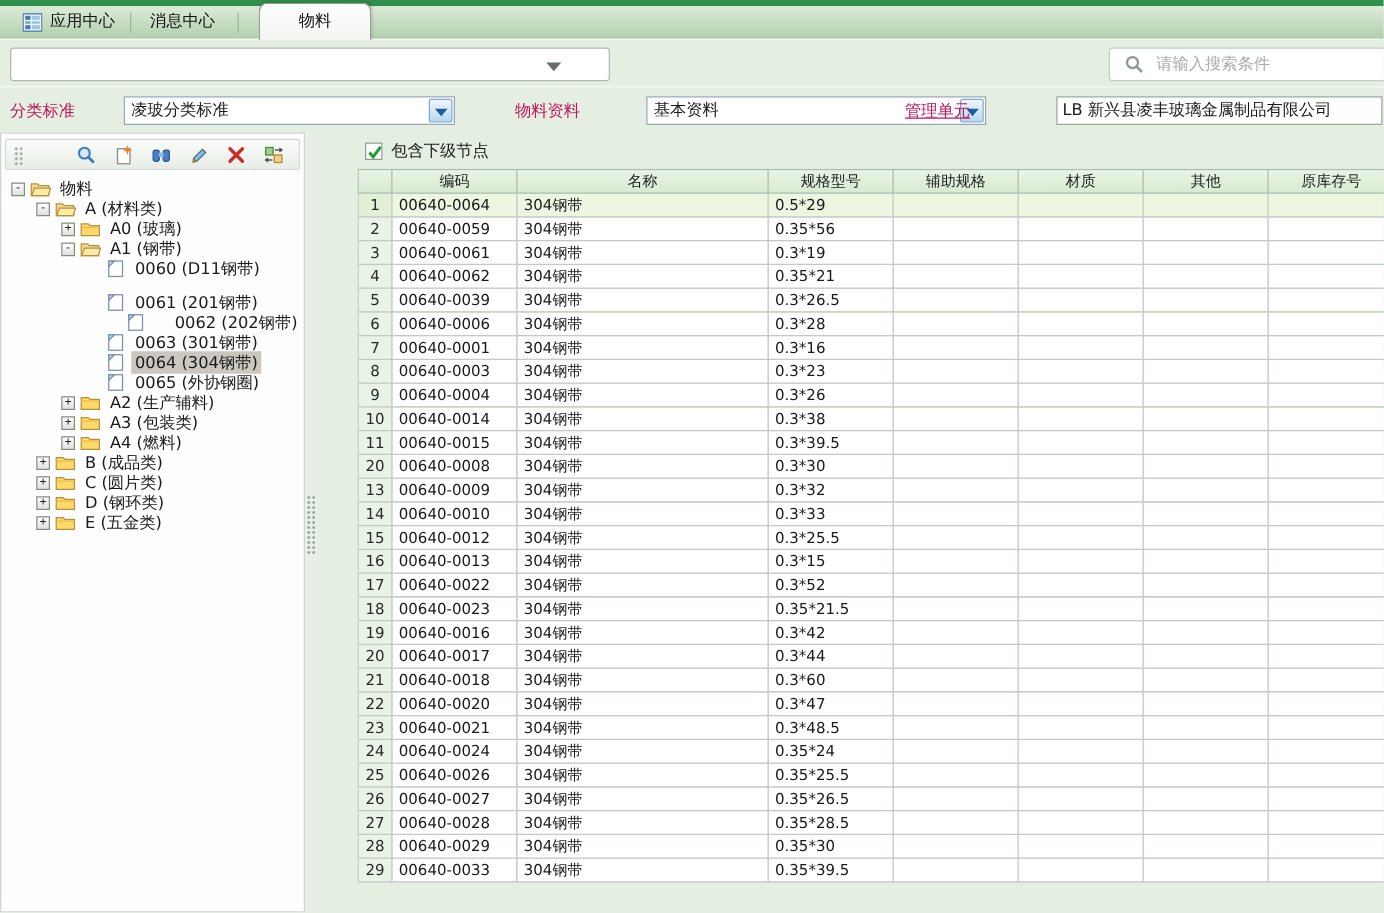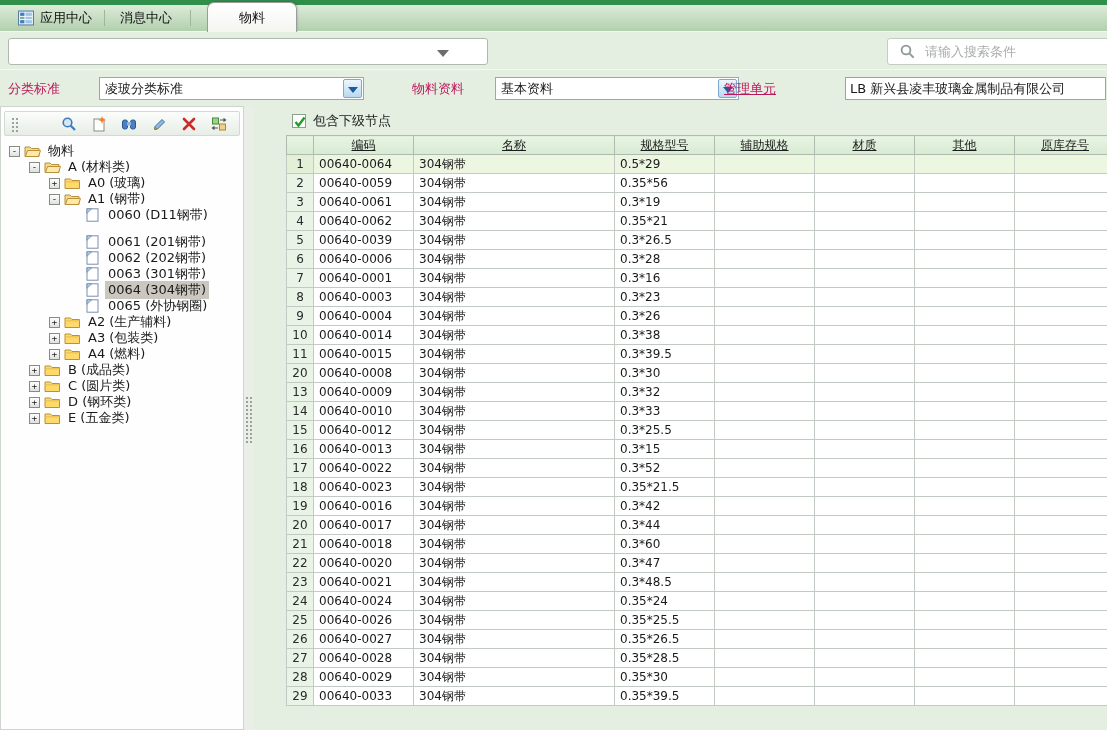--- a/index.html
+++ b/index.html
@@ -55,21 +55,21 @@
   .search-box input::placeholder { color:#a9aeab; }
   
   .filter-row { position:absolute; top:69px; left:0; width:1107px; height:37px; background:#e4efe1; border-top:1px solid #f4f8f2; }
   .flabel { position:absolute; top:10px; color:#be185d; }
   .lbl-class { left:8px; } .lbl-material { left:412px; } .lbl-unit { left:724px;text-decoration:underline; }
   .combo {
     position:absolute; top:7px; height:23px; background:#fff;
     border:1px solid #98a8b8; line-height:21px; padding-left:5px;
   }
   .combo-class { left:99px; width:265px; }
-  .combo-material { left:495px; width:244px; }
+  .combo-material { left:517px; width:272px; }
   .combo .drop-btn {
     position:absolute; right:1px; top:1px; width:19px; height:19px;
     background:linear-gradient(#eef6fd,#b9d8f1);
     border:1px solid #7fa9cf; border-radius:2px;
   }
   .combo .drop-btn::after {
     content:""; position:absolute; left:4px; top:7px; width:0; height:0;
     border-left:5px solid transparent; border-right:5px solid transparent;
     border-top:6px solid #1c5b9c;
   }
@@ -120,21 +120,21 @@
   .checkbox {
     width:14px; height:14px; margin-left:6px; background:#fff;
     border:1px solid #8ba08b; position:relative; cursor:pointer;
   }
   .check-label { margin-left:7px; }
   .grid-wrap { position:absolute; top:29px; left:0; width:854px; height:595px; overflow:hidden; }
   table.grid { border-collapse:collapse; table-layout:fixed; width:854px; font-size:12px; }
   .grid th {
     height:19px; font-weight:normal; text-align:center;
     background:linear-gradient(#e8f4e4,#d7ebd2);
-    border:1px solid #aebbae; color:#1d1d1d;text-decoration:underline;
+    border:1px solid #aebbae; color:#1d1d1d;
   }
   .grid td {
     height:19px; background:#fff; border:1px solid #c3c9c3;
     padding:0 5px; white-space:nowrap; overflow:hidden;
   }
   .grid td.numcell { background:#e9f4e7; text-align:center; color:#2a2a2a; padding:0 2px; }
   .grid tr.selected td { background:#ecf6e1; }
   .grid tr.selected td.numcell { background:#e1f0d7; }
 </style>
 </head>
@@ -282,21 +282,21 @@
   <div class="tree-item" style="padding-left: 63px; margin-top: 11px;">
     <span class="expander hidden"></span>
 
     <svg class="tree-icon icon-doc" viewBox="0 0 17 14">
       <rect x="3" y="0.8" width="11" height="12.4" fill="#ffffff" stroke="#7a8fb0"></rect>
       <polygon points="3,0.8 7.5,0.8 3,5.3" fill="#bcd6f0" stroke="#7a8fb0"></polygon>
     </svg>
     <span class="tree-label">0061 (201钢带)</span>
   </div>
 
-  <div class="tree-item" style="padding-left: 63px;">
+  <div class="tree-item" style="padding-left: 63px; justify-content: space-between;">
     <span class="expander hidden"></span>
 
     <svg class="tree-icon icon-doc" viewBox="0 0 17 14">
       <rect x="3" y="0.8" width="11" height="12.4" fill="#ffffff" stroke="#7a8fb0"></rect>
       <polygon points="3,0.8 7.5,0.8 3,5.3" fill="#bcd6f0" stroke="#7a8fb0"></polygon>
     </svg>
     <span class="tree-label">0062 (202钢带)</span>
   </div>
 
   <div class="tree-item" style="padding-left: 63px;">

